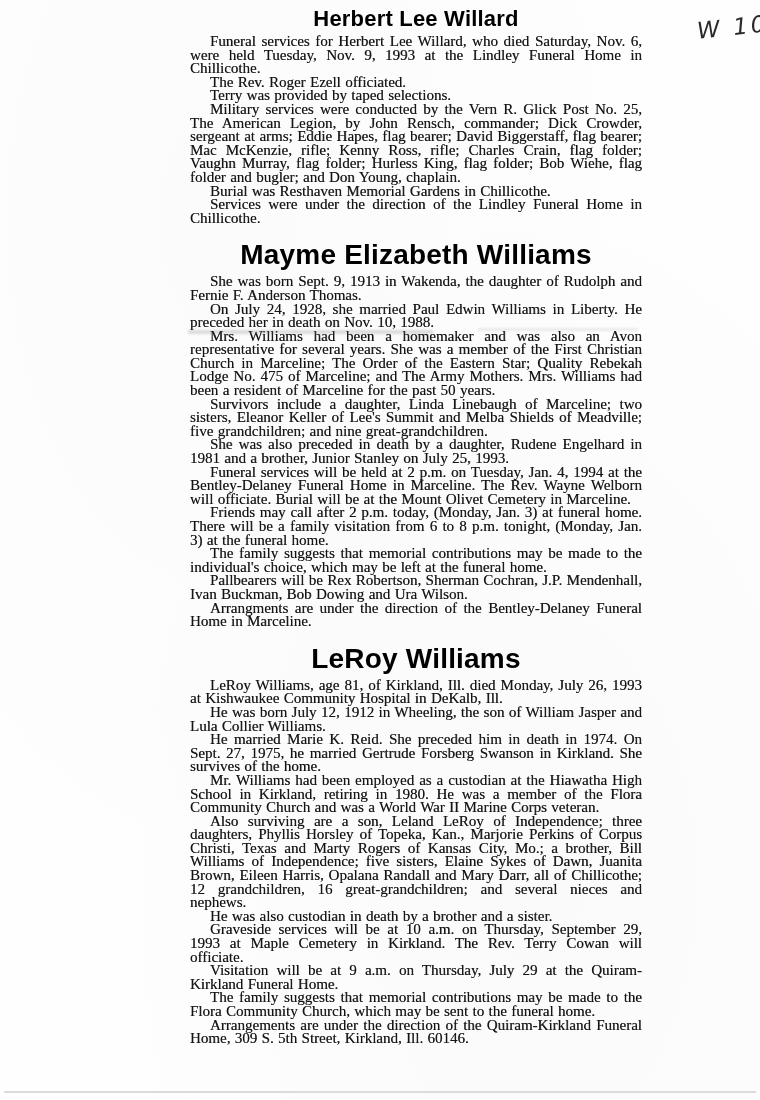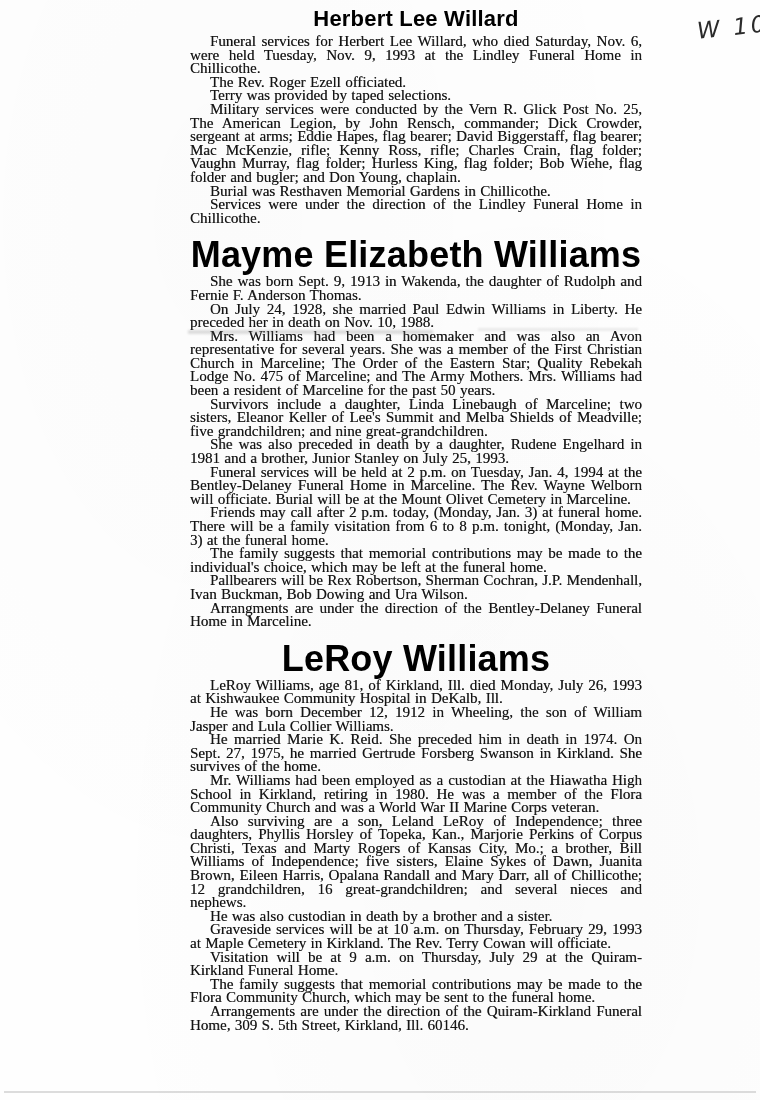--- a/index.html
+++ b/index.html
@@ -35,21 +35,21 @@
     color: #000;
     margin: 0;
     letter-spacing: 0.2px;
   }
   .title-small {
     font-size: 22px;
     line-height: 26px;
     margin-bottom: 3px;
   }
   .title-large {
-    font-size: 36px;
+    font-size: 28px;
     line-height: 32px;
     margin-top: 14px;
     margin-bottom: 4px;
   }
   .obit-body p {
     margin: 0;
     text-indent: 20px;
     text-align: justify;
     font-size: 15px;
     line-height: 13.6px;
@@ -130,26 +130,26 @@
         <p>The family suggests that memorial contributions may be made to the individual's choice, which may be left at the funeral home.</p>
         <p>Pallbearers will be Rex Robertson, Sherman Cochran, J.P. Mendenhall, Ivan Buckman, Bob Dowing and Ura Wilson.</p>
         <p>Arrangments are under the direction of the Bentley-Delaney Funeral Home in Marceline.</p>
       </div>
     </section>
 
     <section>
       <h2 class="obit-title title-large">LeRoy Williams</h2>
       <div class="obit-body">
         <p>LeRoy Williams, age 81, of Kirkland, Ill. died Monday, July 26, 1993 at Kishwaukee Community Hospital in DeKalb, Ill.</p>
-        <p>He was born December 12, 1912 in Wheeling, the son of William Jasper and Lula Collier Williams.</p>
+        <p>He was born July 12, 1912 in Wheeling, the son of William Jasper and Lula Collier Williams.</p>
         <p>He married Marie K. Reid. She preceded him in death in 1974. On Sept. 27, 1975, he married Gertrude Forsberg Swanson in Kirkland. She survives of the home.</p>
         <p>Mr. Williams had been employed as a custodian at the Hiawatha High School in Kirkland, retiring in 1980. He was a member of the Flora Community Church and was a World War II Marine Corps veteran.</p>
         <p>Also surviving are a son, Leland LeRoy of Independence; three daughters, Phyllis Horsley of Topeka, Kan., Marjorie Perkins of Corpus Christi, Texas and Marty Rogers of Kansas City, Mo.; a brother, Bill Williams of Independence; five sisters, Elaine Sykes of Dawn, Juanita Brown, Eileen Harris, Opalana Randall and Mary Darr, all of Chillicothe; 12 grandchildren, 16 great-grandchildren; and several nieces and nephews.</p>
         <p>He was also custodian in death by a brother and a sister.</p>
-        <p>Graveside services will be at 10 a.m. on Thursday, February 29, 1993 at Maple Cemetery in Kirkland. The Rev. Terry Cowan will officiate.</p>
+        <p>Graveside services will be at 10 a.m. on Thursday, September 29, 1993 at Maple Cemetery in Kirkland. The Rev. Terry Cowan will officiate.</p>
         <p>Visitation will be at 9 a.m. on Thursday, July 29 at the Quiram-Kirkland Funeral Home.</p>
         <p>The family suggests that memorial contributions may be made to the Flora Community Church, which may be sent to the funeral home.</p>
         <p>Arrangements are under the direction of the Quiram-Kirkland Funeral Home, 309 S. 5th Street, Kirkland, Ill. 60146.</p>
       </div>
     </section>
 
   </div>
 
   <div class="smudge-a"></div>
   <div class="smudge-b"></div>

